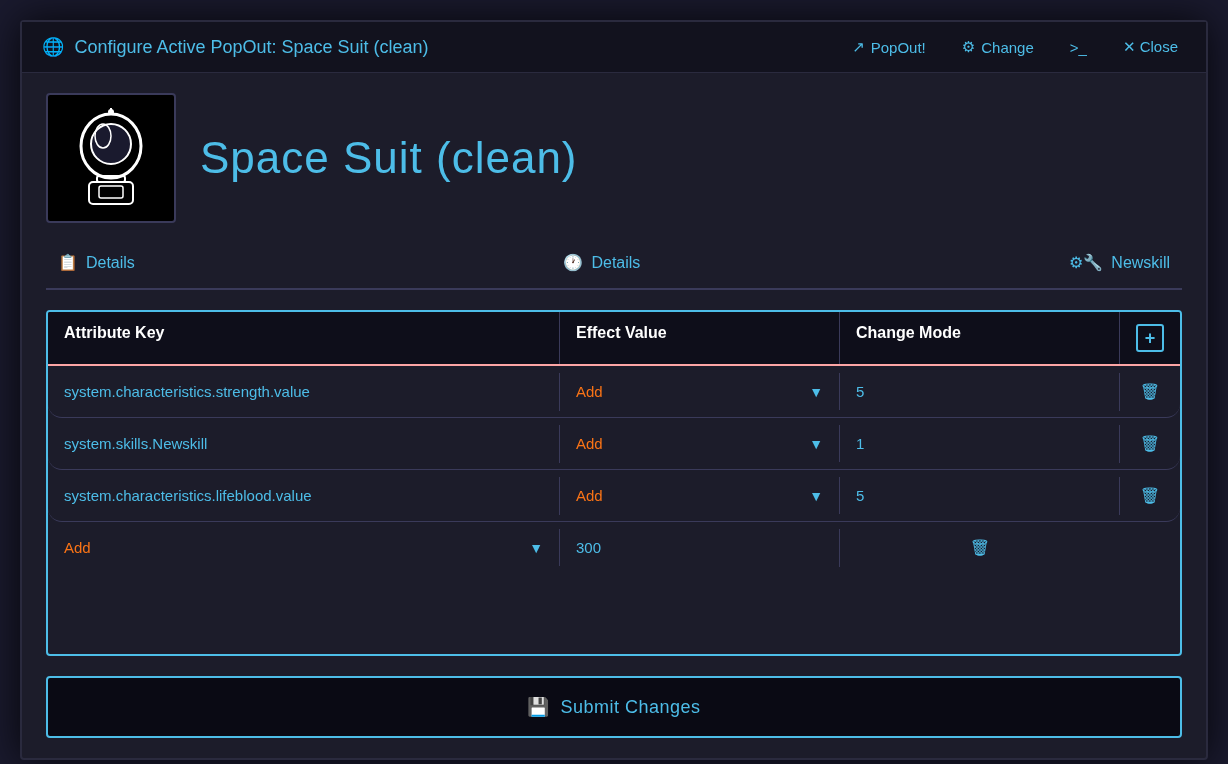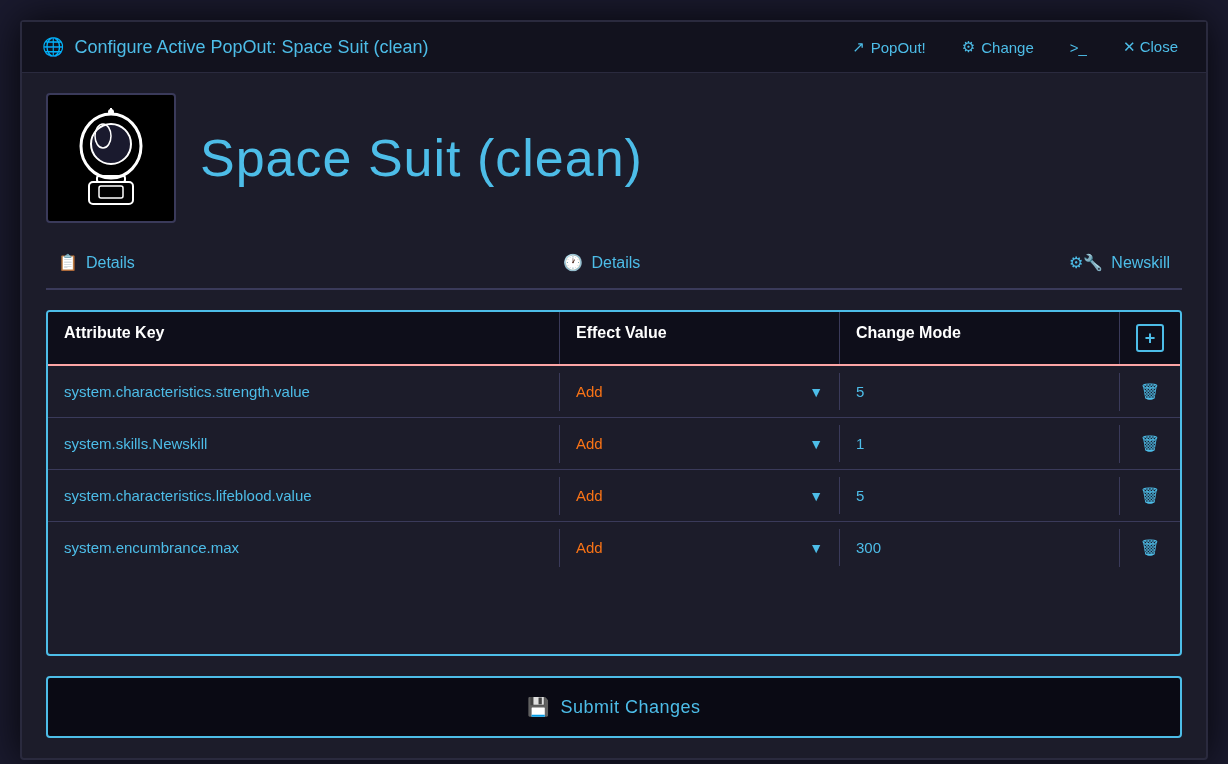--- a/index.html
+++ b/index.html
@@ -93,21 +93,21 @@
       overflow: hidden;
     }
 
     .avatar svg {
       width: 100px;
       height: 100px;
     }
 
     .hero-title {
       color: #4dbde8;
-      font-size: 52px;
+      font-size: 44px;
       font-weight: 300;
       letter-spacing: 1px;
     }
 
     
     .tabs {
       display: flex;
       align-items: center;
       justify-content: space-between;
       border-bottom: 2px solid #3a3a5a;
@@ -171,20 +171,21 @@
       justify-content: center;
       font-size: 18px;
       font-weight: bold;
     }
 
     .table-row {
       display: grid;
       grid-template-columns: 1fr 280px 280px 60px;
       border-bottom: 1px solid #3a3a5a;
       align-items: center;
+      border-radius: 14px;
     }
 
     .table-row:last-child {
       border-bottom: none;
     }
 
     .table-cell {
       padding: 10px 16px;
       border-right: 1px solid #3a3a5a;
     }
@@ -430,23 +431,20 @@
         <div class="table-cell">
           <input class="value-input" type="text" value="5" style="">
         </div>
         <div class="table-cell">
           <button class="delete-btn">🗑</button>
         </div>
       </div>
 
       <div class="table-row">
         <div class="table-cell">
-          <input class="attr-input" type="text" value="system.encumbrance.max" style="">
-        </div>
-        <div class="table-cell">
           <div class="select-wrapper">
             <select class="mode-select">
               <option>Custom</option>
               <option>Multiply</option>
               <option selected="">Add</option>
               <option>Downgrade</option>
               <option>Override</option>
               <option>Upgrade</option>
             </select>
             <span class="chevron-icon">▼</span>

